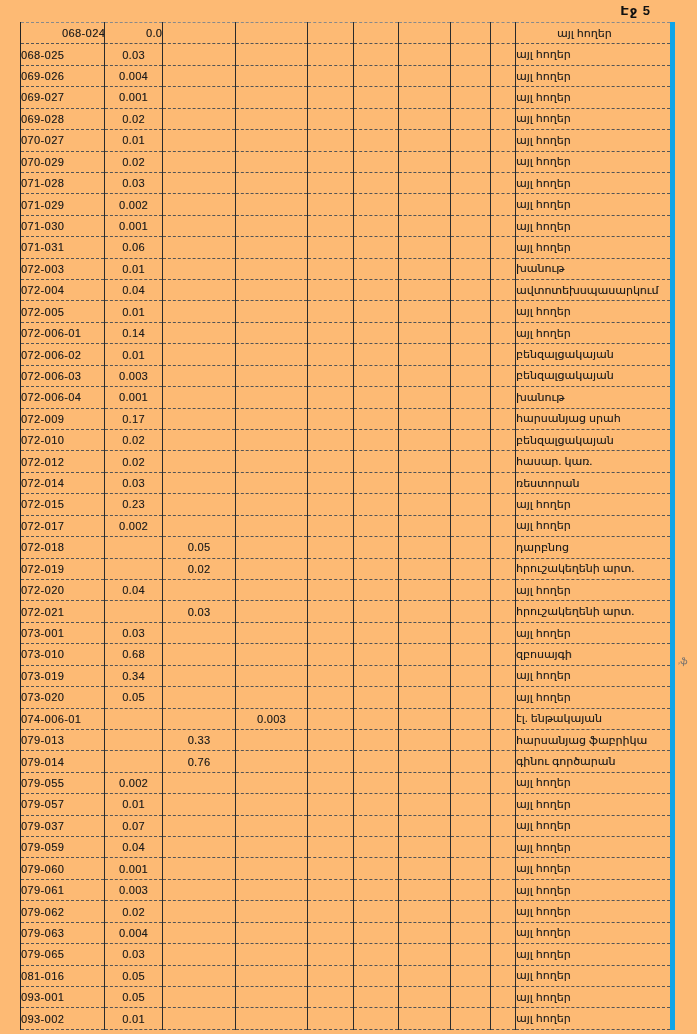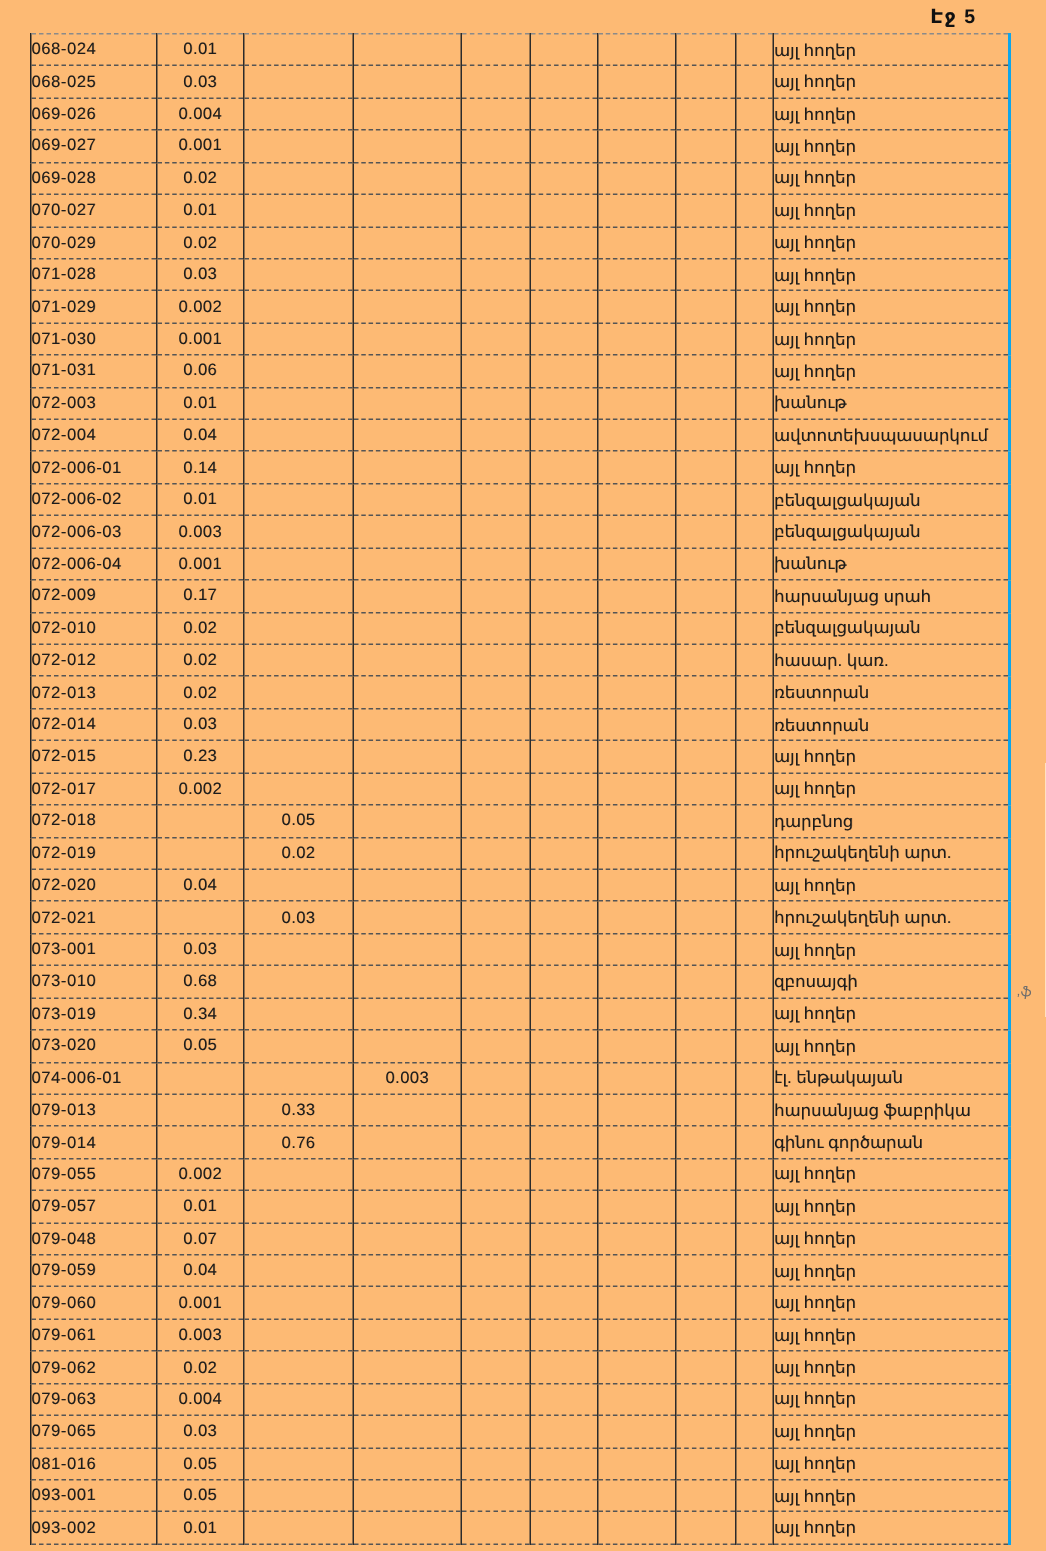--- a/index.html
+++ b/index.html
@@ -20,22 +20,22 @@
     border-collapse:collapse; table-layout:fixed;
   }
   table.scan-table td {
     border-left:1px solid #2b2b2b;
     border-bottom:1px dashed #555;
     padding:0; font-size:11px; vertical-align:middle;
     overflow:hidden; white-space:nowrap;
     text-shadow:0.3px 0.3px 0 rgba(0,0,0,0.35);
   }
   table.scan-table tr td:first-child { border-left:1px solid #222; }
-  table.scan-table tr td:last-child  { border-right:2px solid #0ea5e9; }
-  table.scan-table tr:first-child td { border-top:1px dashed #8a8a8a; }
+  table.scan-table tr td:last-child  { border-right:5px solid #0ea5e9; }
+  table.scan-table tr:first-child td { border-top:1px dashed #8a8a8a;padding-left:41px; }
   td.cell-code  { padding-left:7px; letter-spacing:0.4px; }
   td.cell-num   { text-align:center; letter-spacing:0.3px; }
   td.cell-label { padding-left:6px; font-size:10.5px; }
   .stray-mark {
     position:absolute; left:678px; top:656px;
     font-size:9px; color:#6d6d6d; transform:rotate(8deg);
   }
 </style>
 </head>
 <body>
@@ -207,20 +207,32 @@
           <td class="cell-num"></td>
           <td class="cell-num"></td>
           <td class="cell-empty"></td>
           <td class="cell-empty"></td>
           <td class="cell-empty"></td>
           <td class="cell-empty"></td>
           <td class="cell-empty"></td>
           <td class="cell-label">ավտոտեխսպասարկում</td>
         </tr>
         <tr>
+          <td class="cell-code">072-005</td>
+          <td class="cell-num">0.01</td>
+          <td class="cell-num"></td>
+          <td class="cell-num"></td>
+          <td class="cell-empty"></td>
+          <td class="cell-empty"></td>
+          <td class="cell-empty"></td>
+          <td class="cell-empty"></td>
+          <td class="cell-empty"></td>
+          <td class="cell-label">այլ հողեր</td>
+        </tr>
+        <tr>
           <td class="cell-code">072-006-01</td>
           <td class="cell-num">0.14</td>
           <td class="cell-num"></td>
           <td class="cell-num"></td>
           <td class="cell-empty"></td>
           <td class="cell-empty"></td>
           <td class="cell-empty"></td>
           <td class="cell-empty"></td>
           <td class="cell-empty"></td>
           <td class="cell-label">այլ հողեր</td>
@@ -291,32 +303,20 @@
           <td class="cell-num"></td>
           <td class="cell-num"></td>
           <td class="cell-empty"></td>
           <td class="cell-empty"></td>
           <td class="cell-empty"></td>
           <td class="cell-empty"></td>
           <td class="cell-empty"></td>
           <td class="cell-label">հասար. կառ.</td>
         </tr>
         <tr>
-          <td class="cell-code">072-013</td>
-          <td class="cell-num">0.02</td>
-          <td class="cell-num"></td>
-          <td class="cell-num"></td>
-          <td class="cell-empty"></td>
-          <td class="cell-empty"></td>
-          <td class="cell-empty"></td>
-          <td class="cell-empty"></td>
-          <td class="cell-empty"></td>
-          <td class="cell-label">ռեստորան</td>
-        </tr>
-        <tr>
           <td class="cell-code">072-014</td>
           <td class="cell-num">0.03</td>
           <td class="cell-num"></td>
           <td class="cell-num"></td>
           <td class="cell-empty"></td>
           <td class="cell-empty"></td>
           <td class="cell-empty"></td>
           <td class="cell-empty"></td>
           <td class="cell-empty"></td>
           <td class="cell-label">ռեստորան</td>
@@ -495,21 +495,21 @@
           <td class="cell-num"></td>
           <td class="cell-num"></td>
           <td class="cell-empty"></td>
           <td class="cell-empty"></td>
           <td class="cell-empty"></td>
           <td class="cell-empty"></td>
           <td class="cell-empty"></td>
           <td class="cell-label">այլ հողեր</td>
         </tr>
         <tr>
-          <td class="cell-code">079-048</td>
+          <td class="cell-code">079-037</td>
           <td class="cell-num">0.07</td>
           <td class="cell-num"></td>
           <td class="cell-num"></td>
           <td class="cell-empty"></td>
           <td class="cell-empty"></td>
           <td class="cell-empty"></td>
           <td class="cell-empty"></td>
           <td class="cell-empty"></td>
           <td class="cell-label">այլ հողեր</td>
         </tr>

